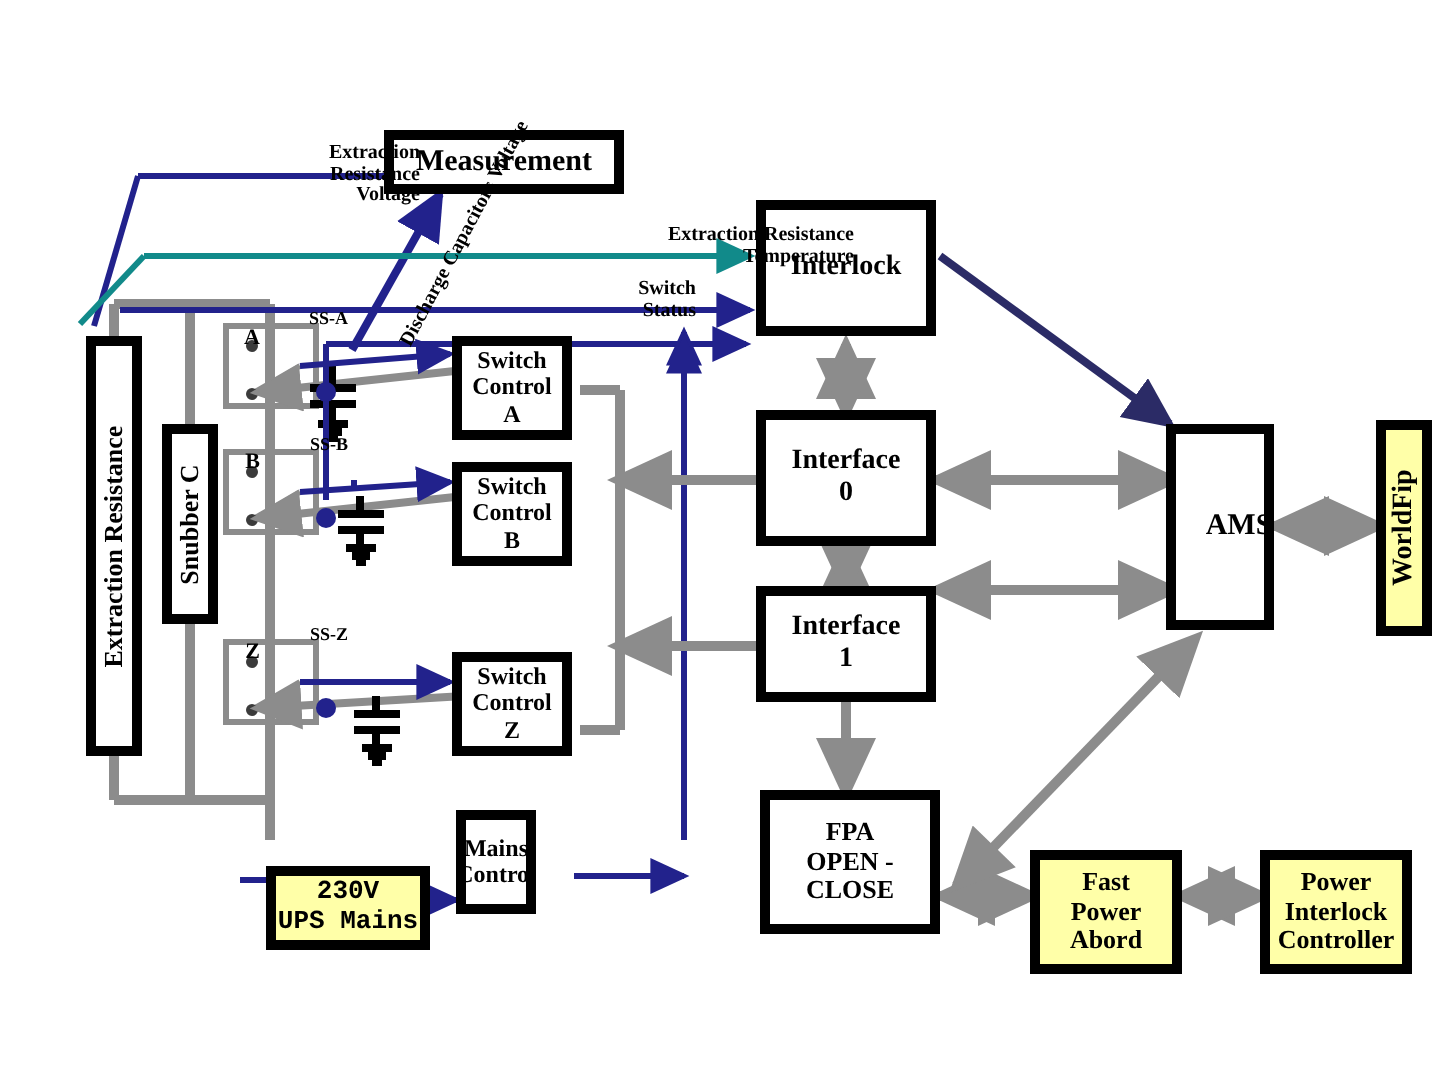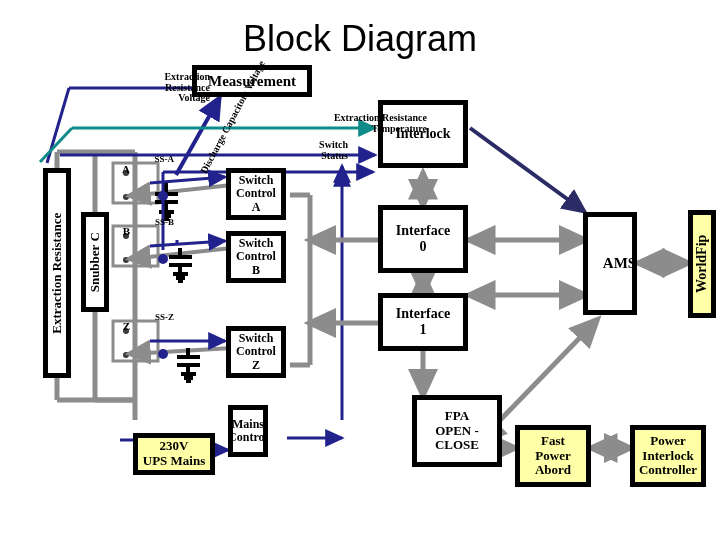--- a/index.html
+++ b/index.html
@@ -29,21 +29,20 @@
   }
   .lbl.rot{transform-origin:0 0;white-space:nowrap;}
 
   .svgwrap{position:absolute;left:0;top:0;width:720px;height:540px;overflow:visible;pointer-events:none;}
 </style>
 </head>
 <body>
 
 <div id="stage">
 
-  <div class="title">Block Diagram</div>
 
   <svg class="svgwrap" viewBox="0 0 720 540">
     <defs>
       <marker id="ah-navy" markerWidth="7" markerHeight="7" refX="5.6" refY="3" orient="auto">
         <path d="M0,0 L6.5,3 L0,6 z" fill="#22228c"></path>
       </marker>
       <marker id="ah-navy-s" markerWidth="7" markerHeight="7" refX="5.6" refY="3" orient="auto">
         <path d="M0,0 L6.5,3 L0,6 z" fill="#2b2b66"></path>
       </marker>
       <marker id="ah-teal" markerWidth="7" markerHeight="7" refX="5.6" refY="3" orient="auto">
@@ -251,26 +250,26 @@
 
   <div class="blk vert" style="left:81px;top:212px;width:28px;height:100px;font-size:13px;">
     <span>Snubber C</span>
   </div>
 
   <div class="blk" style="left:228px;top:405px;width:40px;height:52px;font-size:12px;white-space:pre-line;">
     <span>Mains
 Control</span>
   </div>
 
-  <div class="blk yellow" style="left:133px;top:433px;width:82px;height:42px;font-size:13px;white-space:pre-line;">
+  <div class="blk yellow" style="left:133px;top:433px;width:82px;height:42px;font-size:13px;white-space:pre-line;font-family:Liberation Mono, monospace;">
     <span>230V
 UPS Mains</span>
   </div>
 
-  <div class="blk" style="left:380px;top:395px;width:90px;height:72px;font-size:13px;white-space:pre-line;margin-left:32px;">
+  <div class="blk" style="left:380px;top:395px;width:90px;height:72px;font-size:13px;white-space:pre-line;">
     <span>FPA
 OPEN - CLOSE</span>
   </div>
 
   <div class="blk yellow" style="left:515px;top:425px;width:76px;height:62px;font-size:13px;white-space:pre-line;">
     <span>Fast
 Power
 Abord</span>
   </div>
 

